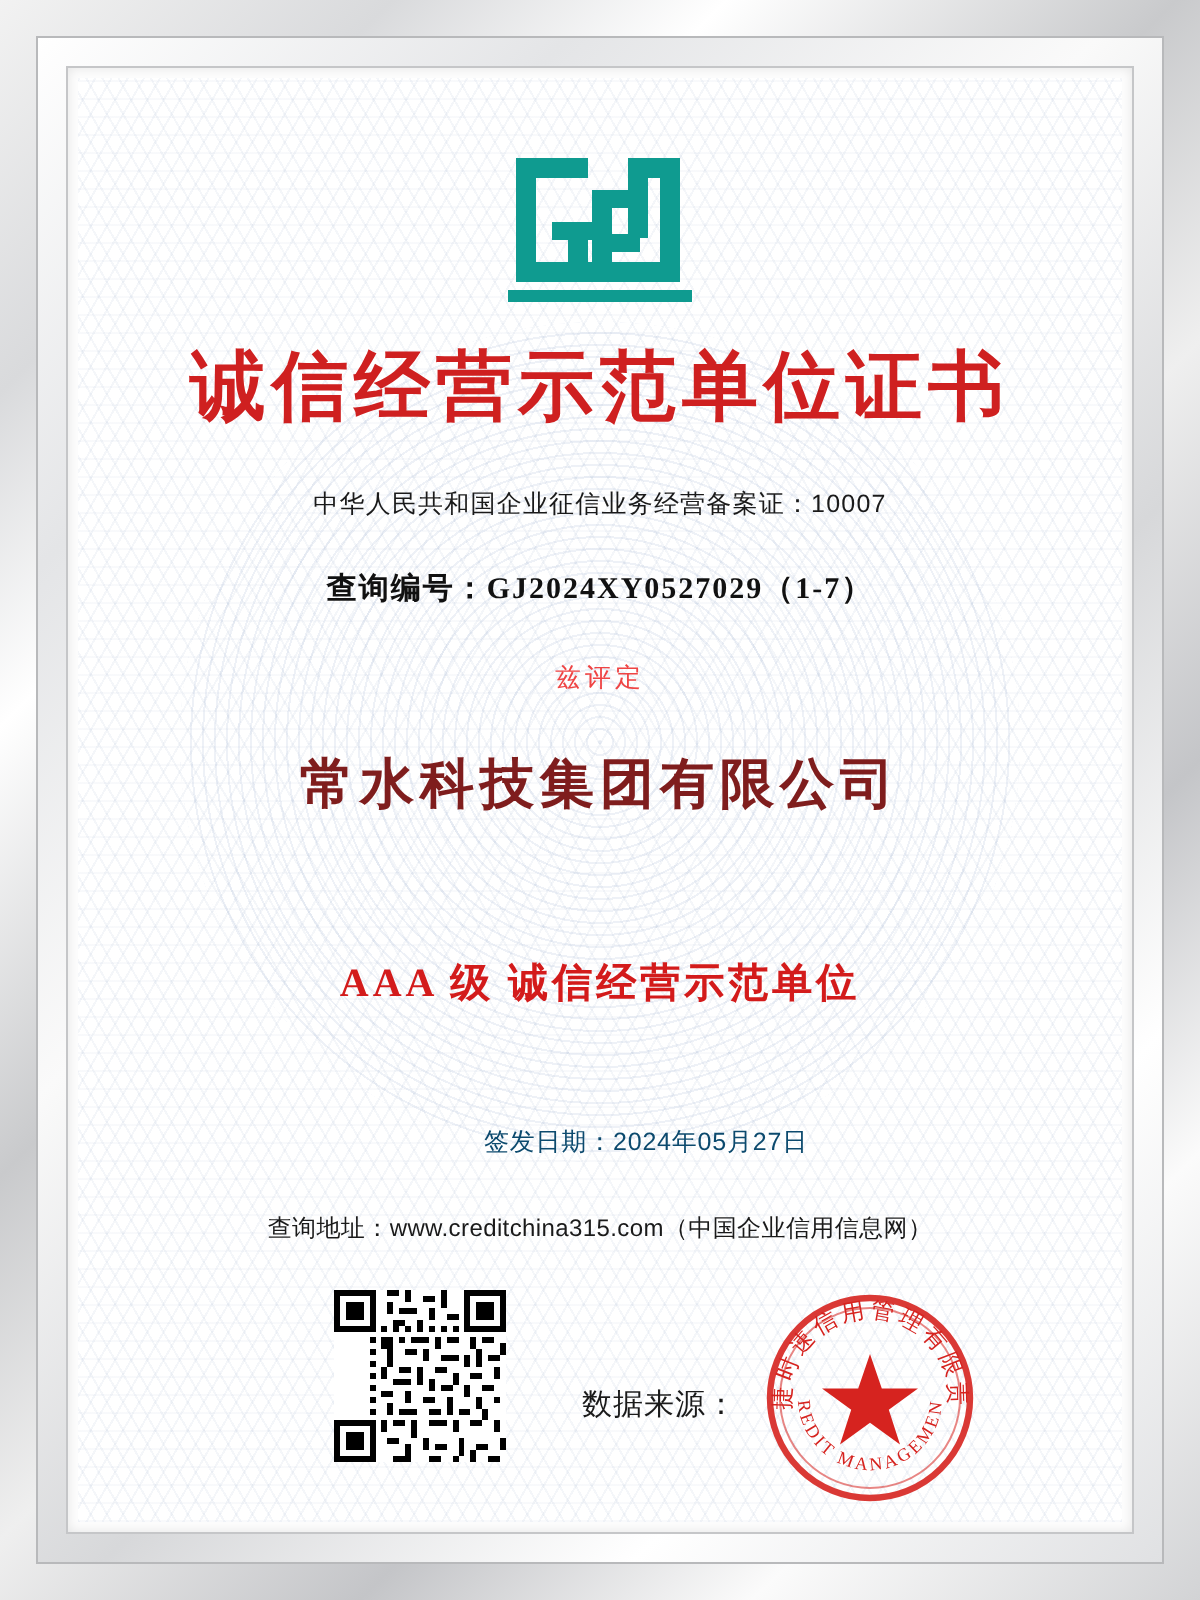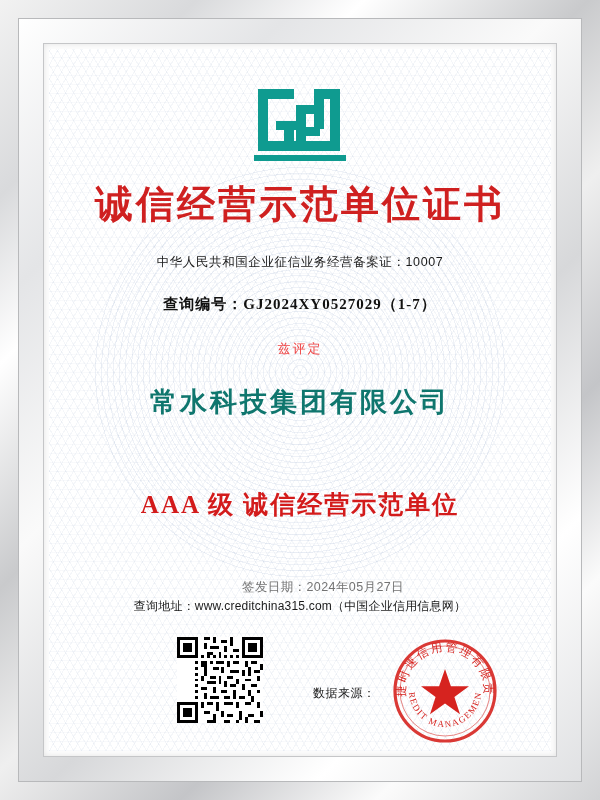--- a/index.html
+++ b/index.html
@@ -27,21 +27,21 @@
   }
   .frame-inner {
     position: relative;
     width: 100%;
     height: 100%;
     box-sizing: border-box;
     border: 1px solid #b8b9bb;
     background:
       linear-gradient(135deg, #ffffff 0%, #e4e5e7 20%, #fafafa 40%,
                       #d7d8da 60%, #ffffff 80%, #e0e1e3 100%);
-    padding: 24px;
+    padding: 14px;
   }
   .frame-inner2 {
     position: relative;
     width: 100%;
     height: 100%;
     box-sizing: border-box;
     border: 1px solid #c5c6c8;
     box-shadow: inset 0 0 6px rgba(0,0,0,0.10);
     background: #fdfdfd;
     padding: 5px;
@@ -132,47 +132,47 @@
     font-size: 13px;
     color: #ef4444;
     letter-spacing: 2px;
     margin-top: 26px;
     text-align: left;
   }
   .company {
     font-family: "Liberation Serif", serif;
     font-size: 27px;
     font-weight: bold;
-    color: #0f766e;
+    color: #7f1d1d;
     letter-spacing: 3px;
     margin-top: 26px;
     text-align: center;
   }
   .award {
     font-family: "Liberation Serif", serif;
-    font-size: 25px;
+    font-size: 20px;
     font-weight: bold;
     color: #d31b1b;
     letter-spacing: 2px;
     margin-top: 68px;
     text-align: center;
   }
 
   
   .dates {
     display: flex;
     gap: 36px;
     margin-top: 58px;
     font-size: 12.5px;
-    color: #737373;
+    color: #0c4a6e;
     letter-spacing: 0.4px;
     margin-left: 46px;
   }
   .links {
-    margin-top: 0;
+    margin-top: 24px;
     font-size: 12px;
     color: #1a1a1a;
     text-align: center;
     line-height: 1.75;
     letter-spacing: 0.2px;
   }
 
   
   .bottom {
     position: relative;
@@ -183,23 +183,23 @@
   .qr {
     position: absolute;
     left: 128px;
     top: 0;
     width: 86px;
     height: 86px;
     background-color: #ffffff;
   }
   .source-label {
     position: absolute;
-    left: 264px;
+    left: 252px;
     top: 48px;
-    font-size: 12px;
+    font-size: 15px;
     color: #1a1a1a;
     letter-spacing: 0.5px;
   }
   .seal {
     position: absolute;
     left: 338px;
     top: -4px;
     width: 116px;
     height: 116px;
   }

